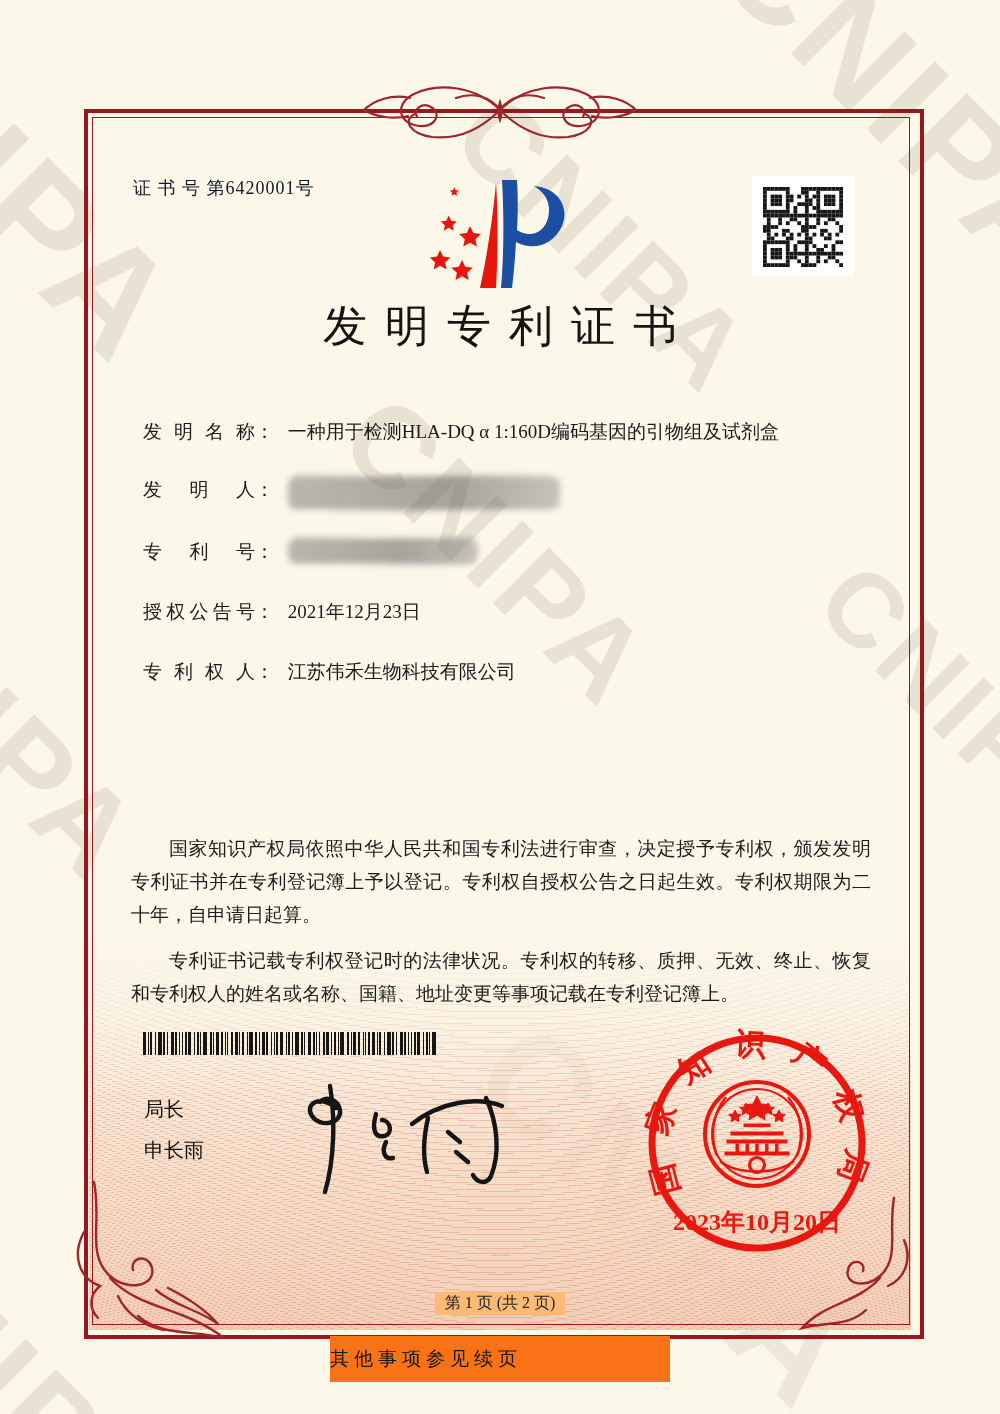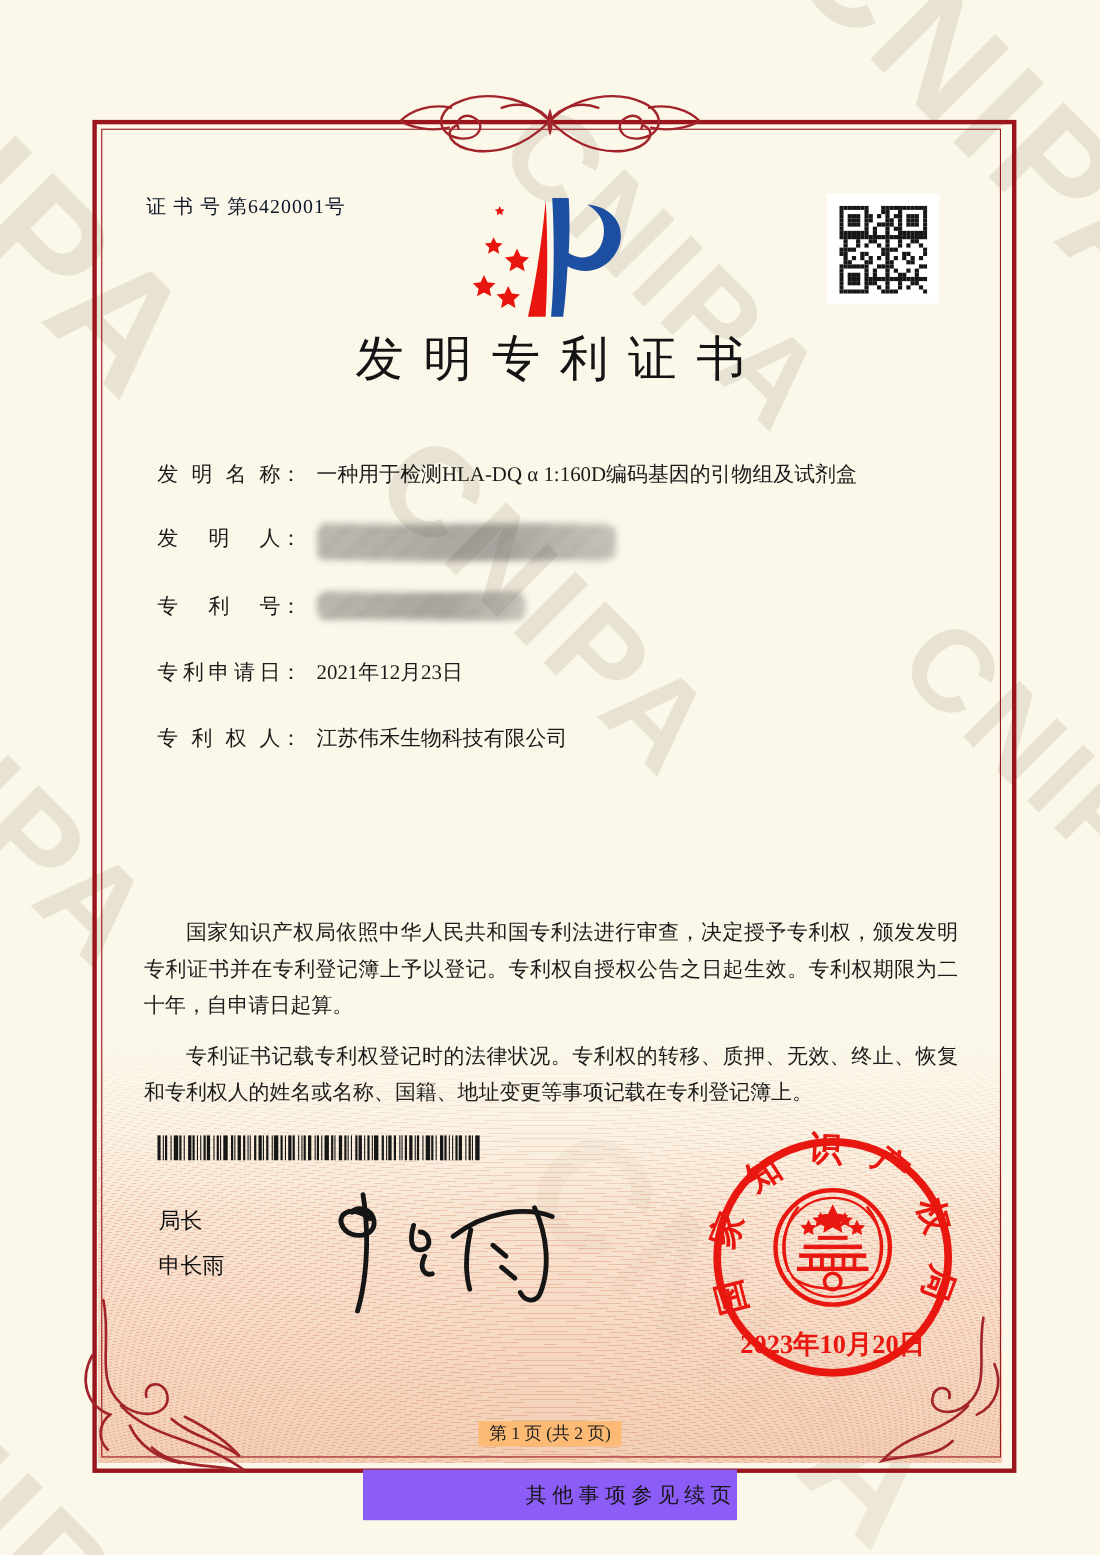--- a/index.html
+++ b/index.html
@@ -56,22 +56,22 @@
   .legal p{margin:0 0 13px 0; text-indent:2em;}
   
   .barcode{position:absolute; left:143px; top:1032px; width:300px; height:23px; z-index:4;}
   .director{position:absolute; left:144px; top:1096px; z-index:4;
     font-family:"Liberation Sans","DejaVu Sans",sans-serif; font-size:20px; color:#111;}
   .director div{margin-bottom:14px;}
   .signature{position:absolute; left:290px; top:1082px; z-index:6;}
   .seal{position:absolute; left:642px; top:1028px; width:230px; height:230px; z-index:7;}
   .page-footer{position:absolute; left:0; top:1292px; width:100%; text-align:center; z-index:5;}
   .page-footer span{display:inline-block; background:#fdba74; padding:1px 10px; font-size:16px; color:#222;}
-  .cont-strip{position:absolute; left:330px; top:1336px; width:340px; height:46px; background:#8b5cf6;
-    z-index:4; display:flex; align-items:center; justify-content:flex-end;}
+  .cont-strip{position:absolute; left:330px; top:1336px; width:340px; height:46px; background:#f97316;
+    z-index:4; display:flex; align-items:center; justify-content:flex-start;}
   .cont-strip span{font-size:19px; letter-spacing:5px; color:#161616;}
   
   .orn{position:absolute; z-index:4;}
 </style>
 </head>
 <body>
 
 <div class="page">
 
   <span class="wm" style="left:-130px; top:-70px; font-size:150px;">CNIPA</span>
@@ -389,21 +389,21 @@
     <span class="flabel">发明人</span><span class="fcolon">：</span>
     <span class="redact" style="width:272px; height:34px;"></span>
   </div>
 
   <div class="field-row" style="top:538px;">
     <span class="flabel">专利号</span><span class="fcolon">：</span>
     <span class="redact" style="width:190px; height:26px;"></span>
   </div>
 
   <div class="field-row" style="top:598px;">
-    <span class="flabel">专利申请日</span><span class="fcolon">：</span>
+    <span class="flabel">授权公告号</span><span class="fcolon">：</span>
     <span class="fvalue">2021年12月23日</span>
   </div>
 
   <div class="field-row" style="top:658px;">
     <span class="flabel">专利权人</span><span class="fcolon">：</span>
     <span class="fvalue">江苏伟禾生物科技有限公司</span>
   </div>
 
 
 

